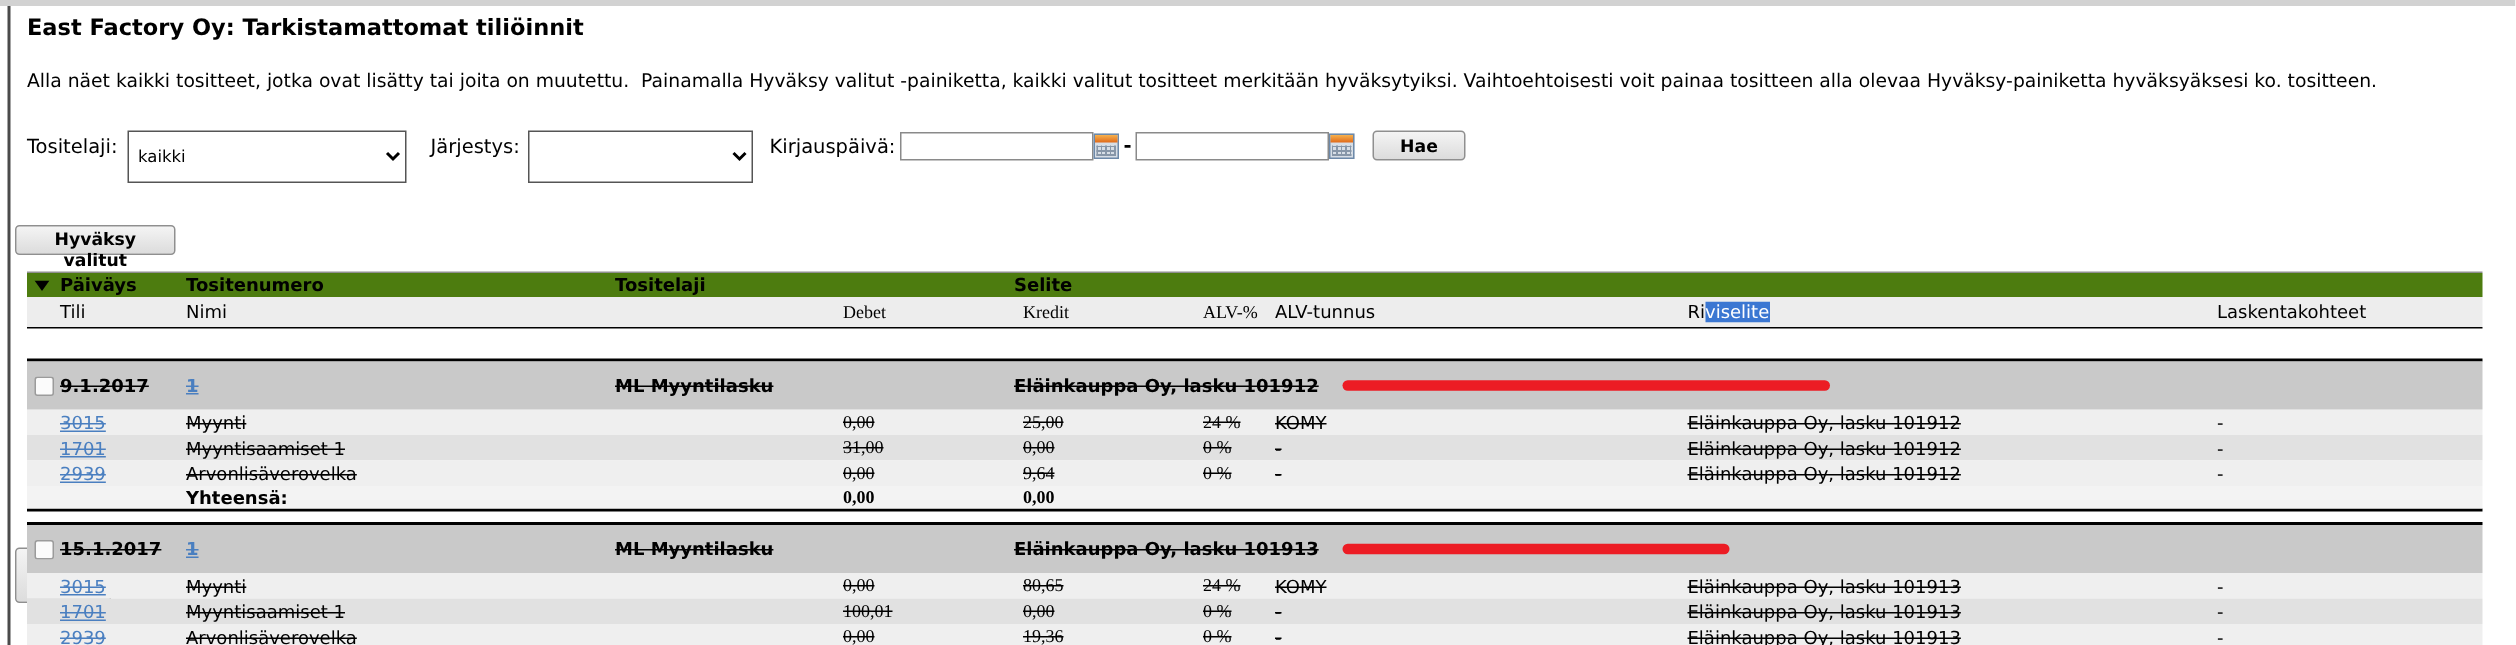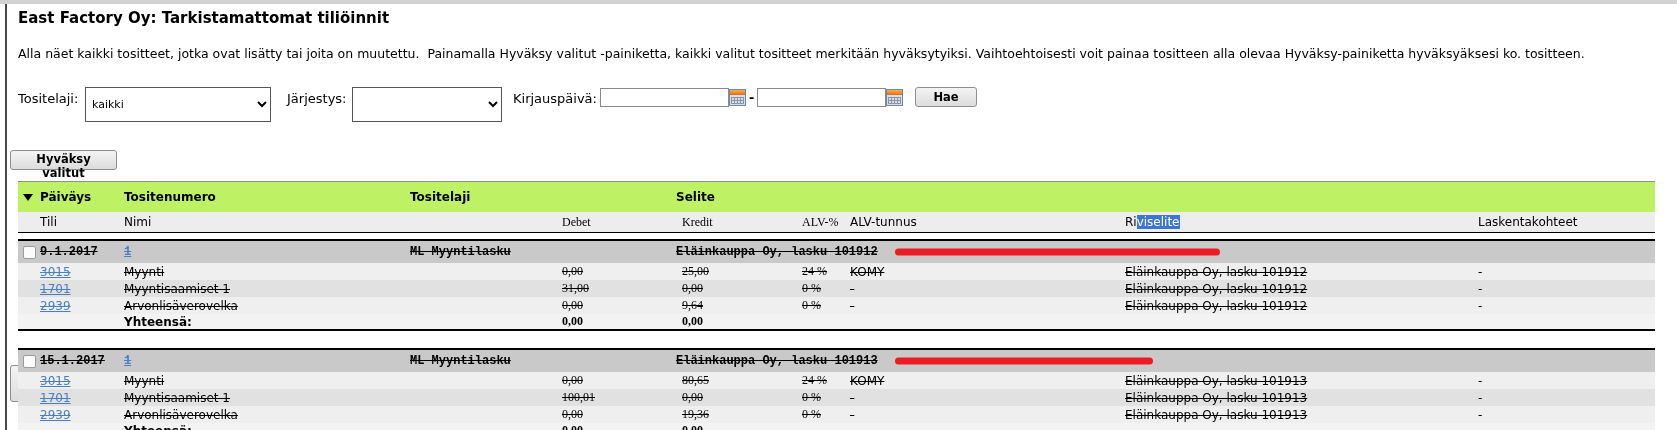--- a/index.html
+++ b/index.html
@@ -35,25 +35,25 @@
   .row{display:grid;grid-template-columns:20px 84px 286px 152px 120px 120px 40px 283px 337px 1fr;
        align-items:center;font-size:12px;}
   .hrow1{grid-template-columns:20px 84px 286px 152px 1fr;}
   .ghead{grid-template-columns:20px 84px 286px 152px 460px 1fr;position:relative;}
   .c{padding-left:2px;white-space:nowrap;overflow:hidden;}
   .rt{padding-right:2px;font-family:Liberation Serif, serif;}
   .pl10{padding-left:10px;}
   .pl18{padding-left:18px;}
   .selite-head{padding-left:116px;font-weight:bold;}
   .hdr-table{top:181px;border-top:1px solid #8f8f8f;border-bottom:1px solid #000;}
-  .hr1{height:30px;background:#bef264;font-weight:bold;}
+  .hr1{height:16px;background:#4d7c0f;font-weight:bold;}
   .hr2{height:20px;background:#ededed;}
   .grp{border-top:2px solid #000;border-bottom:2px solid #000;}
   .g1{top:239px;} .g2{top:348px;}
-  .grow-h{height:22px;background:#c9c9c9;font-weight:bold;font-family:Liberation Mono, monospace;}
+  .grow-h{height:32px;background:#c9c9c9;font-weight:bold;}
   .drow{height:17px;}
   .r-odd{background:#efefef;} .r-even{background:#e1e1e1;}
   .trow{height:15px;background:#f3f3f3;font-weight:bold;}
 
   .strike{text-decoration:line-through;}
   a.acct{color:#4a7fc0;text-decoration:underline line-through;cursor:pointer;}
   .sel-highlight{background:#3b77d2;color:#fff;}
 
   .tri-down{width:0;height:0;border-left:5px solid transparent;border-right:5px solid transparent;
             border-top:7px solid #000;margin-left:3px;}

